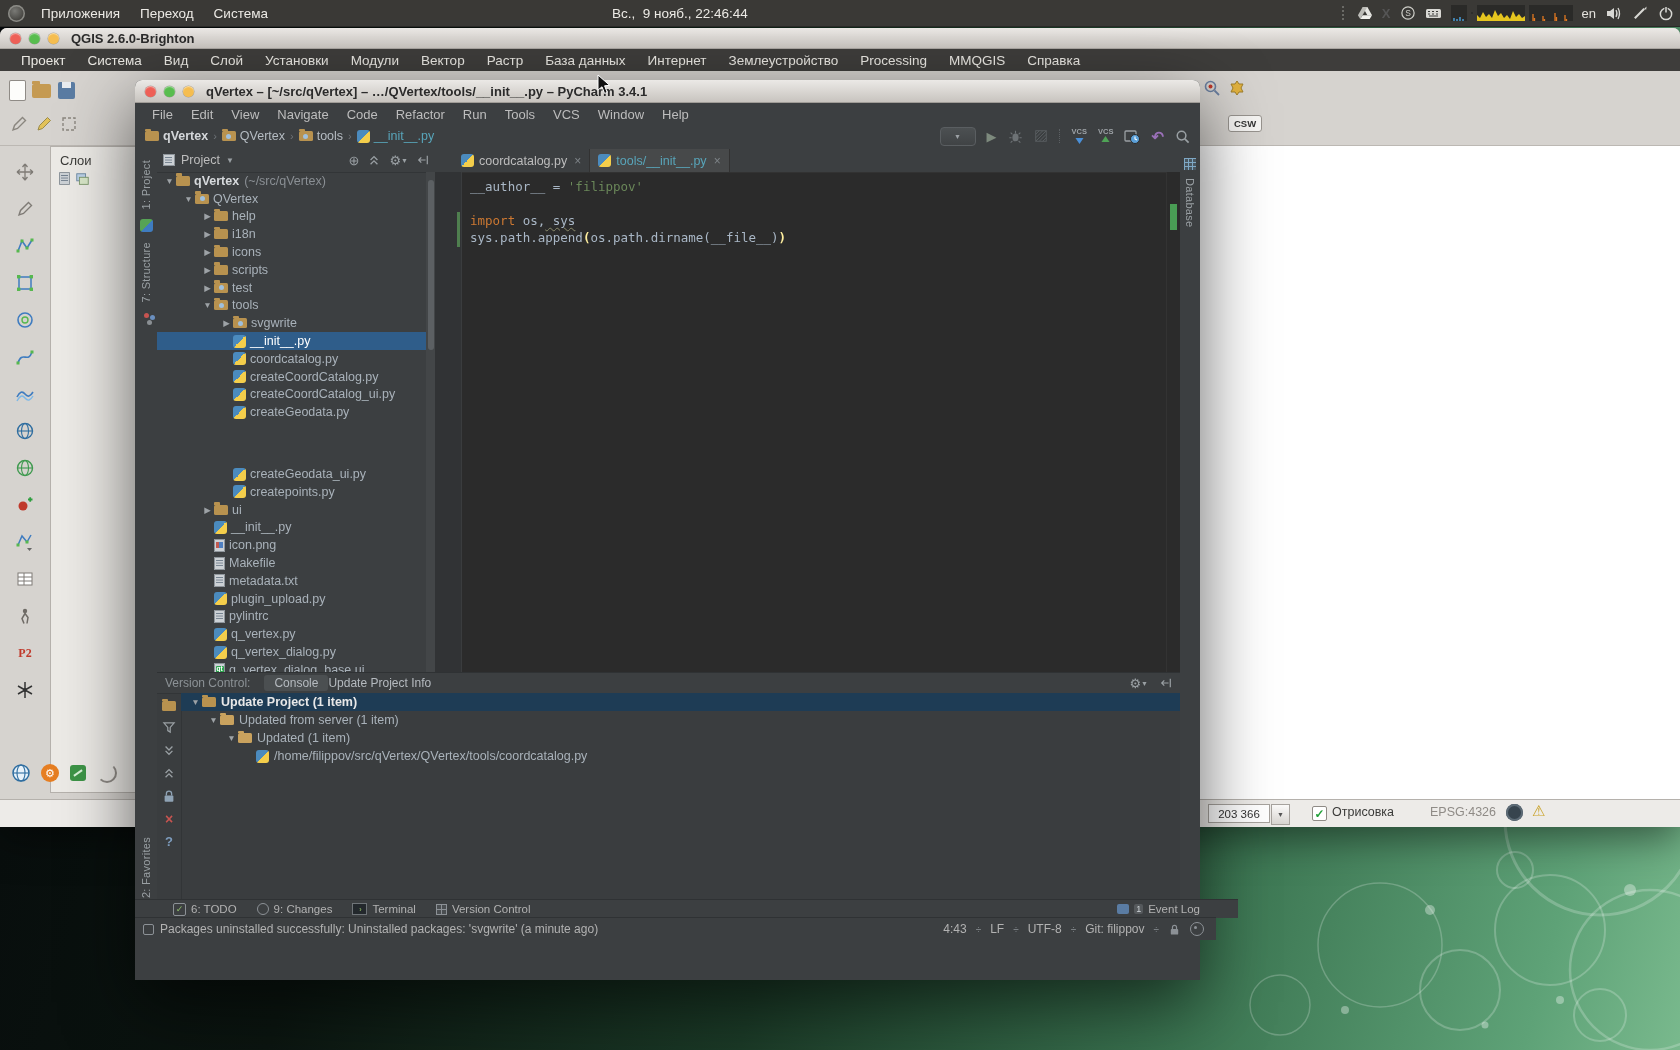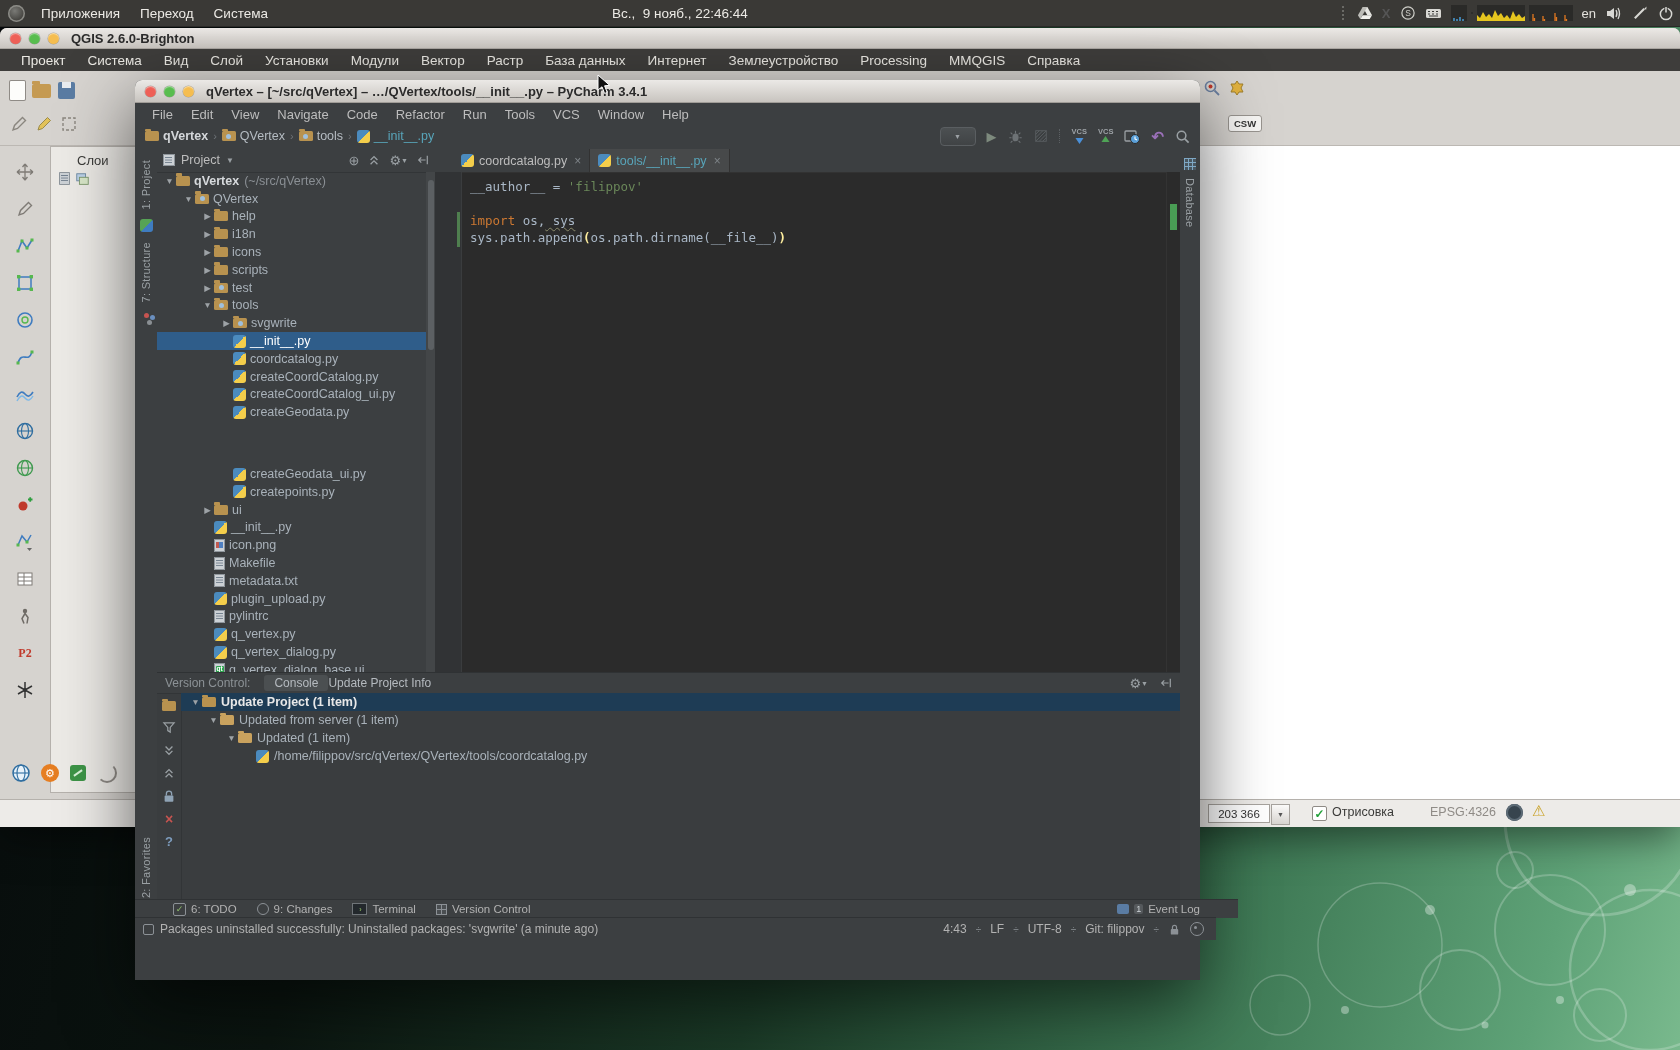--- a/index.html
+++ b/index.html
@@ -40,21 +40,21 @@
   .icNewDoc{width:15px;height:19px;background:#fdfdfb;box-shadow:0 0 0 1px #8f8b86;border-radius:1px;}
   .icFolderBig{width:19px;height:14px;background:#c59a52;border-radius:2px;position:relative;}
   .icFolderBig::before{content:"";position:absolute;left:0;top:-3px;width:8px;height:3px;background:#c59a52;border-radius:1px 1px 0 0;}
   .icSave{width:17px;height:17px;background:#5a7ca3;border-radius:2px;position:relative;}
   .icSave::before{content:"";position:absolute;left:4px;top:0;width:9px;height:6px;background:#e8ecf0;}
   .cswBtn{font-size:9.5px;color:#333;background:#f6f5f3;border:1px solid #98948f;border-radius:3px;padding:2px 5px;font-weight:bold;}
   #qSideBar{position:absolute;left:0;top:118px;width:50px;height:654px;background:#d6d3cf;display:flex;flex-direction:column;align-items:center;gap:13px;padding-top:14px;}
   .sideIc{width:24px;height:24px;display:flex;align-items:center;justify-content:center;}
   .p2txt{color:#c0392b;font-weight:bold;font-size:12px;font-family:"Liberation Serif",serif;}
   #qLayers{position:absolute;left:50px;top:118px;width:86px;height:645px;background:#eceae6;border:1px solid #b5b1ac;}
-  #qLayers h3{margin:6px 0 4px 26px;font-size:13px;font-weight:normal;color:#3a3a38;}
+  #qLayers h3{margin:6px 0 4px 9px;font-size:13px;font-weight:normal;color:#3a3a38;}
   #layerIcons{display:flex;gap:5px;margin-left:8px;}
   #qCanvas{position:absolute;left:136px;top:118px;right:0;height:655px;background:#ffffff;}
   #qBottomIcons{position:absolute;left:12px;top:735px;display:flex;gap:11px;align-items:center;}
   .roundOrange{width:18px;height:18px;border-radius:50%;background:#e67e22;color:#fff;font-size:11px;display:flex;align-items:center;justify-content:center;}
   .greenSq{width:16px;height:16px;border-radius:3px;background:#3d9447;position:relative;}
   .greenSq::after{content:"";position:absolute;left:3px;top:7px;width:10px;height:2px;background:#d9f2d9;transform:rotate(-35deg);}
   .arc{width:16px;height:16px;border-radius:50%;border:2.5px solid #8f8b86;border-top-color:transparent;border-left-color:transparent;}
   #qStatus{position:absolute;left:0;bottom:0;width:100%;height:27px;background:#edebe8;border-top:1px solid #b5b1ac;font-size:12.5px;color:#3a3a38;}
   #coordBox{position:absolute;left:1208px;top:4px;width:60px;height:17px;background:#fff;border:1px solid #a7a39e;font-size:11.5px;display:flex;align-items:center;justify-content:center;color:#333;}
   #coordDrop{position:absolute;left:1271px;top:4px;width:17px;height:19px;background:linear-gradient(#fbfaf9,#d8d5d1);border:1px solid #a7a39e;font-size:7px;color:#555;display:flex;align-items:center;justify-content:center;}

